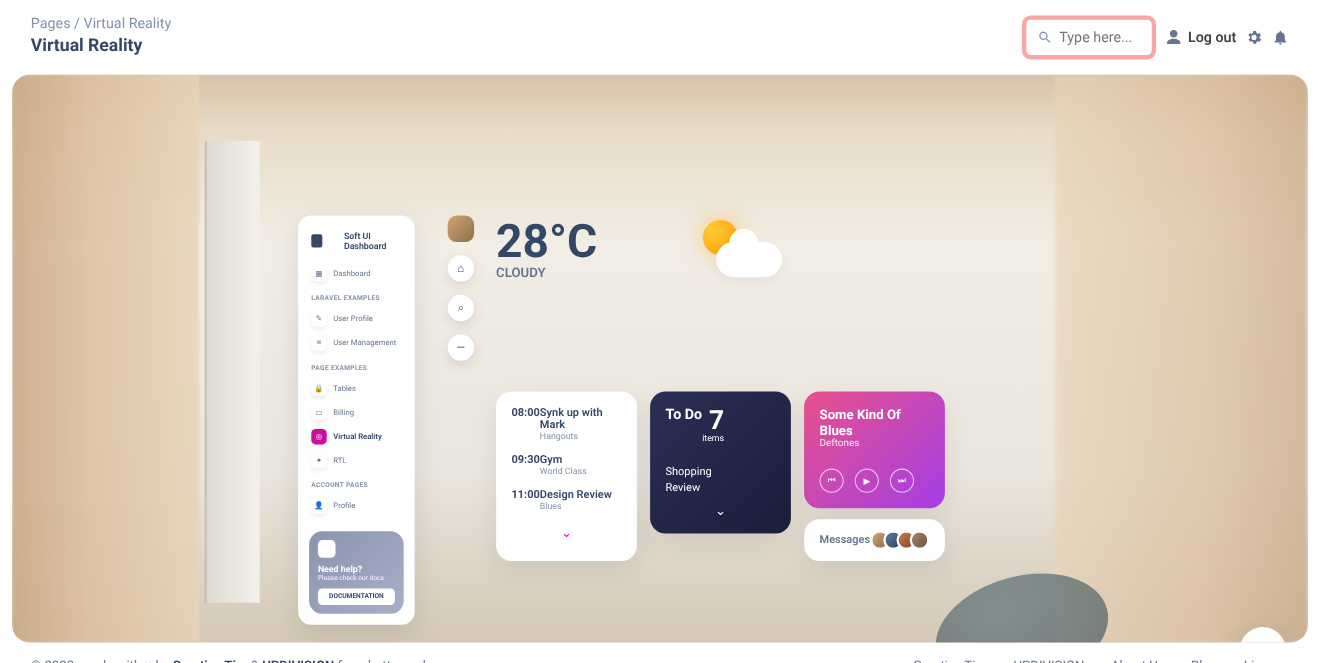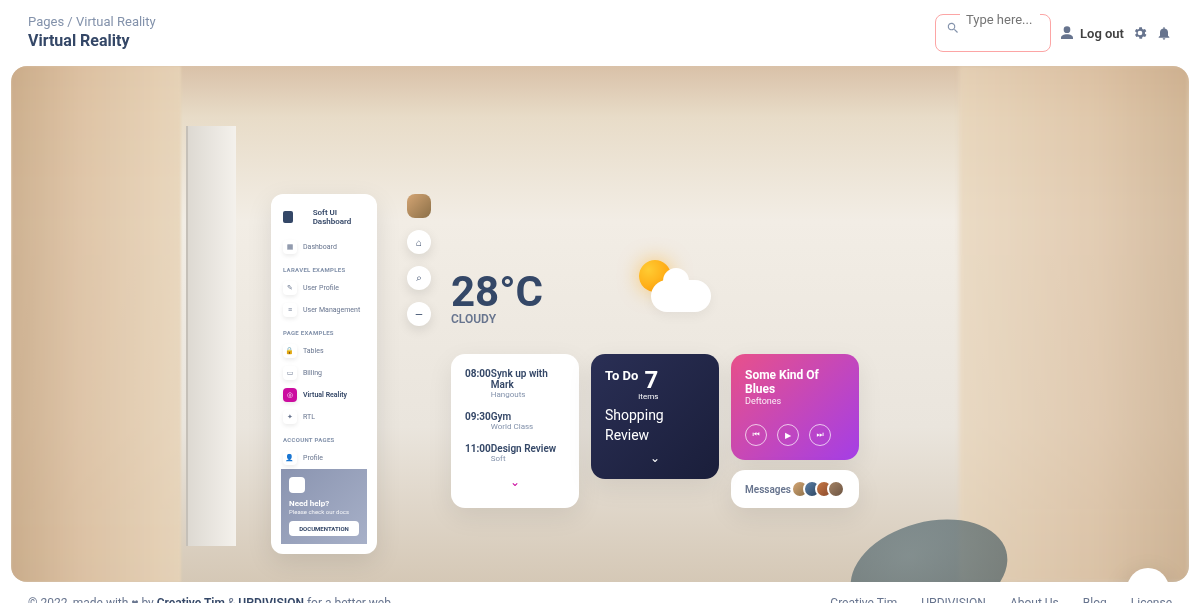--- a/index.html
+++ b/index.html
@@ -4,70 +4,70 @@
 <style>
 *{box-sizing:border-box;margin:0;padding:0;font-family:-apple-system,BlinkMacSystemFont,'Segoe UI',Roboto,sans-serif}
 body{background:#fff;color:#344767;font-size:14px}
 .header{display:flex;justify-content:space-between;align-items:flex-start;padding:14px 28px}
 .breadcrumb-wrap{}
 .breadcrumb{font-size:13px;color:#8392ab}
 .breadcrumb a{color:#8392ab;text-decoration:none}
 .page-title{font-size:16px;font-weight:700;color:#344767;margin-top:2px}
 .header-right{display:flex;align-items:center;gap:8px}
 .btn-download{background:linear-gradient(90deg,#e91e63,#a550e8);color:#fff;border:none;padding:10px 28px;border-radius:8px;font-weight:700;font-size:11px;letter-spacing:0.3px;cursor:pointer}
-.search-wrap{position:relative;display:flex;align-items:flex-end;border:1px solid #fca5a5;border-radius:8px;padding:16px 10px;height:38px;background:#fff}
+.search-wrap{position:relative;display:flex;align-items:center;border:4px solid #fca5a5;border-radius:8px;padding:16px 10px;height:38px;background:#fff}
 .search-wrap input{border:none;outline:none;padding:8px 6px;font-size:13px;width:80px}
 .search-wrap svg{width:14px;height:14px;fill:#8392ab}
 .nav-link{display:flex;align-items:center;gap:5px;color:#404040;font-size:13px;font-weight:600;cursor:pointer}
 .icon-btn{width:16px;height:16px;cursor:pointer;fill:#67748e}
 .vr-canvas{margin:0 11px;border-radius:16px;height:516px;background:linear-gradient(180deg,#d9c1a8 0%,#e8dcc8 10%,#f2ede5 30%,#eae5dd 70%,#d5c8b6 100%);position:relative;overflow:hidden}
 .curtain-left{position:absolute;left:0;top:0;width:170px;height:100%;background:linear-gradient(90deg,#c8a884,#dcbf9f 40%,#e8d4b8);opacity:.85;filter:blur(1px)}
 .curtain-right{position:absolute;right:0;top:0;width:230px;height:100%;background:linear-gradient(-90deg,#c8a884,#dcbf9f 40%,#e8d4b8);opacity:.7;filter:blur(2px)}
 .door-frame{position:absolute;left:175px;top:60px;width:50px;height:420px;background:linear-gradient(90deg,#ddd9d2,#f4f1ec);border-left:2px solid #c5c0b8}
 .content-cluster{position:absolute;left:260px;top:128px;display:flex;gap:30px}
 .mini-sidebar{width:106px;background:#fff;border-radius:12px;padding:10px;box-shadow:0 8px 26px rgba(0,0,0,.1);font-size:7px;color:#67748e}
 .mini-logo{display:flex;align-items:center;gap:20px;font-weight:600;font-size:8px;color:#344767;padding:4px 2px 10px}
 .mini-logo-icon{width:12px;height:12px;background:#344767;border-radius:2px}
 .mini-section{font-size:6px;font-weight:700;letter-spacing:.3px;color:#8392ab;margin:8px 0 4px 2px;text-transform:uppercase}
 .mini-item{display:flex;align-items:center;gap:6px;padding:4px 2px;border-radius:4px;cursor:pointer}
 .mini-item.active{background:#fff}
 .mini-item.active .mini-icon{background:#cb0c9f}
 .mini-icon{width:14px;height:14px;background:#fff;border-radius:4px;box-shadow:0 2px 4px rgba(0,0,0,.08);display:flex;align-items:center;justify-content:center;font-size:7px}
 .mini-icon.active{background:#cb0c9f;color:#fff}
-.help-card{margin-top:0;background:linear-gradient(135deg,#8a94b0,#a7b0c8);border-radius:0;padding:8px;color:#fff}
+.help-card{margin-top:12px;background:linear-gradient(135deg,#8a94b0,#a7b0c8);border-radius:12px;padding:8px;color:#fff}
 .help-card .help-title{font-weight:700;font-size:8px}
 .help-card .help-sub{font-size:6px;opacity:.9}
 .doc-btn{display:block;text-align:center;background:#fff;color:#344767;font-size:6px;font-weight:700;padding:4px;border-radius:4px;margin-top:6px;cursor:pointer}
 .vr-main{display:flex;flex-direction:column}
 .vr-top{display:flex;gap:20px}
 .avatar-col{display:flex;flex-direction:column;gap:8px;align-items:center;margin-top:0}
 .avatar{width:24px;height:24px;border-radius:8px;background:linear-gradient(135deg,#d4a574,#8b6f47)}
 .fab{width:24px;height:24px;border-radius:50%;background:#fff;box-shadow:0 4px 12px rgba(0,0,0,.1);display:flex;align-items:center;justify-content:center;font-size:10px;cursor:pointer;margin-top:4px}
-.weather-block{display:flex;align-items:flex-end;gap:80px}
+.weather-block{display:flex;align-items:flex-start;gap:80px}
 .weather-text{}
 .temp{font-size:42px;font-weight:700;color:#344767}
 .cond{font-size:12px;color:#67748e;font-weight:600;margin-top:-4px}
 .sun-cloud{position:relative;width:90px;height:70px}
 .sun{width:32px;height:32px;border-radius:50%;background:radial-gradient(circle at 30% 30%,#ffcc33,#ff9500);position:absolute;left:16px;top:4px;box-shadow:0 0 20px rgba(255,165,0,.5)}
 .cloud{width:60px;height:32px;background:#fff;border-radius:20px;position:absolute;left:28px;top:24px;box-shadow:0 4px 12px rgba(0,0,0,.05)}
 .cloud:before{content:"";position:absolute;width:26px;height:26px;background:#fff;border-radius:50%;top:-12px;left:12px}
 .cards-row{display:flex;gap:12px;margin-top:28px;padding-left:44px}
 .card{background:#fff;border-radius:14px;box-shadow:0 8px 26px rgba(0,0,0,.08);padding:14px;width:128px}
 .schedule .row{display:flex;margin-bottom:12px}
 .schedule .time{font-size:10px;font-weight:700;color:#344767}
 .schedule .title{font-size:10px;font-weight:600;color:#344767}
 .schedule .sub{font-size:8px;color:#8392ab}
 .chev{text-align:center;color:#cb0c9f;font-size:12px}
 .todo{background:linear-gradient(135deg,#2a2f55,#1a1e3a);color:#fff;position:relative}
 .todo-header{display:flex;justify-content:flex-start;align-items:flex-start}
 .todo-title{font-size:13px;font-weight:700}
 .todo-count{text-align:right}
 .todo-count .num{font-size:24px;font-weight:700;line-height:1}
 .todo-count .lbl{font-size:8px}
-.todo-items{margin-top:5px;font-size:14px;line-height:1.4}
+.todo-items{margin-top:20px;font-size:10px;line-height:1.4}
 .todo .chev{color:#fff;margin-top:6px}
 .email-card{margin-top:10px;padding:12px 14px;display:flex;justify-content:space-between;font-size:10px}
 .email-card .lbl{color:#344767;font-weight:600}
 .email-card .act{color:#67748e}
 .music{background:linear-gradient(135deg,#e8518a,#a43ee6);color:#fff;padding:14px}
 .music-title{font-size:12px;font-weight:700}
 .music-artist{font-size:9px;opacity:.9}
 .music-controls{display:flex;gap:10px;margin-top:18px}
 .mbtn{width:22px;height:22px;border-radius:50%;border:1.5px solid rgba(255,255,255,.7);display:flex;align-items:center;justify-content:center;cursor:pointer;font-size:8px}
 .msg-card{margin-top:10px;padding:10px 14px;display:flex;justify-content:space-between;align-items:center;font-size:10px}
@@ -215,21 +215,21 @@
             <div class="time">09:30</div>
             <div>
                 <div class="title">Gym</div>
                 <div class="sub">World Class</div>
               </div>
           </div>
           <div class="row">
             <div class="time">11:00</div>
             <div>
                 <div class="title">Design Review</div>
-                <div class="sub">Soft</div>
+                <div class="sub">Blues</div>
               </div>
           </div>
           <div class="chev">⌄</div>
         </div>
 
         <div style="width:128px">
           <div class="card todo" style="padding:14px">
             <div class="todo-header">
               <div class="todo-title">To Do</div>
               <div class="todo-count">

